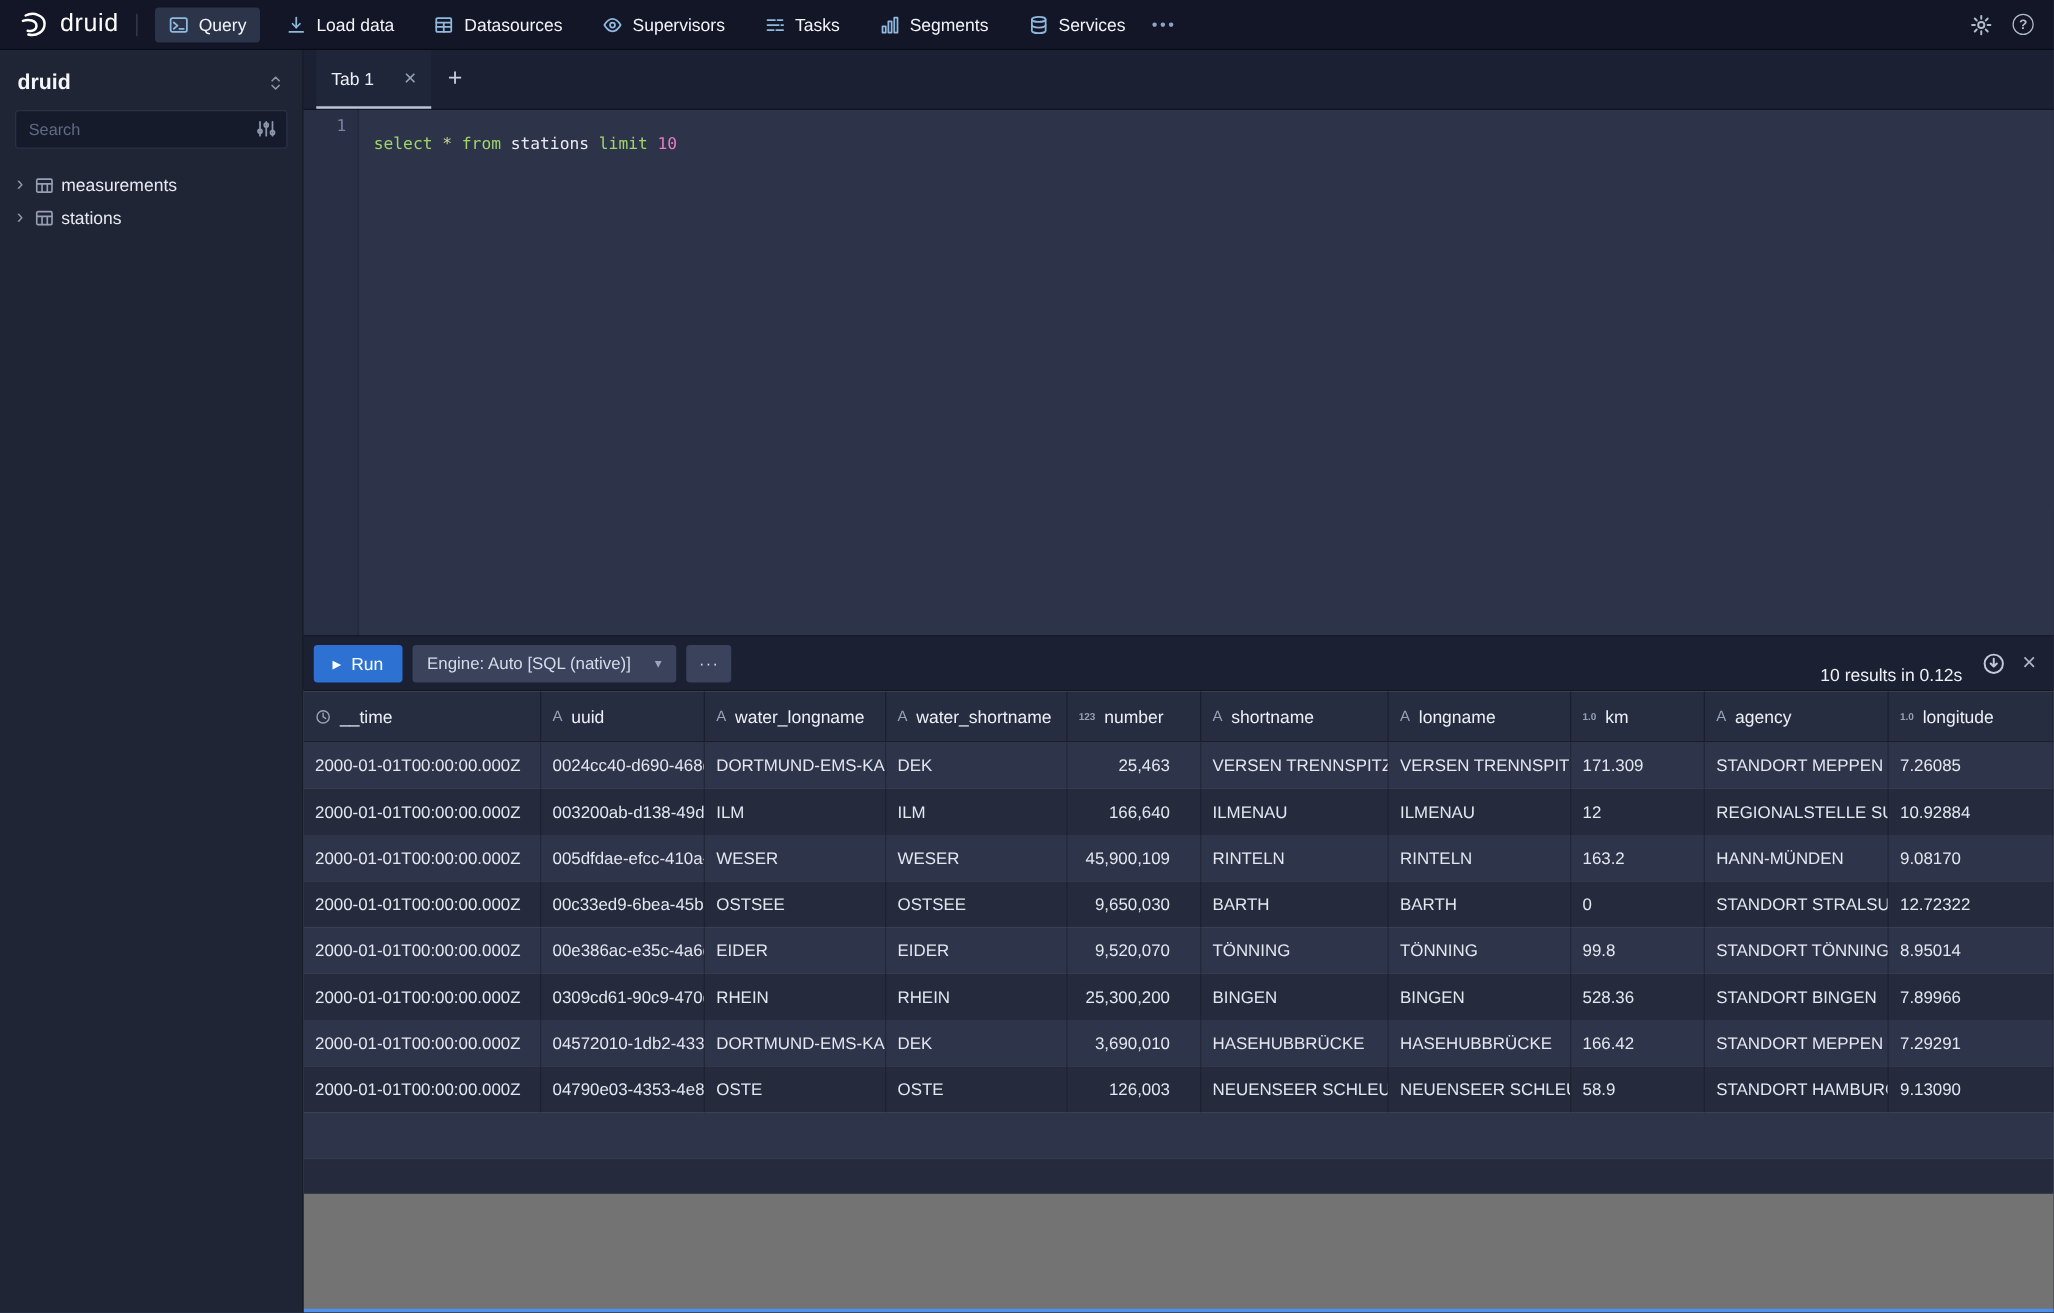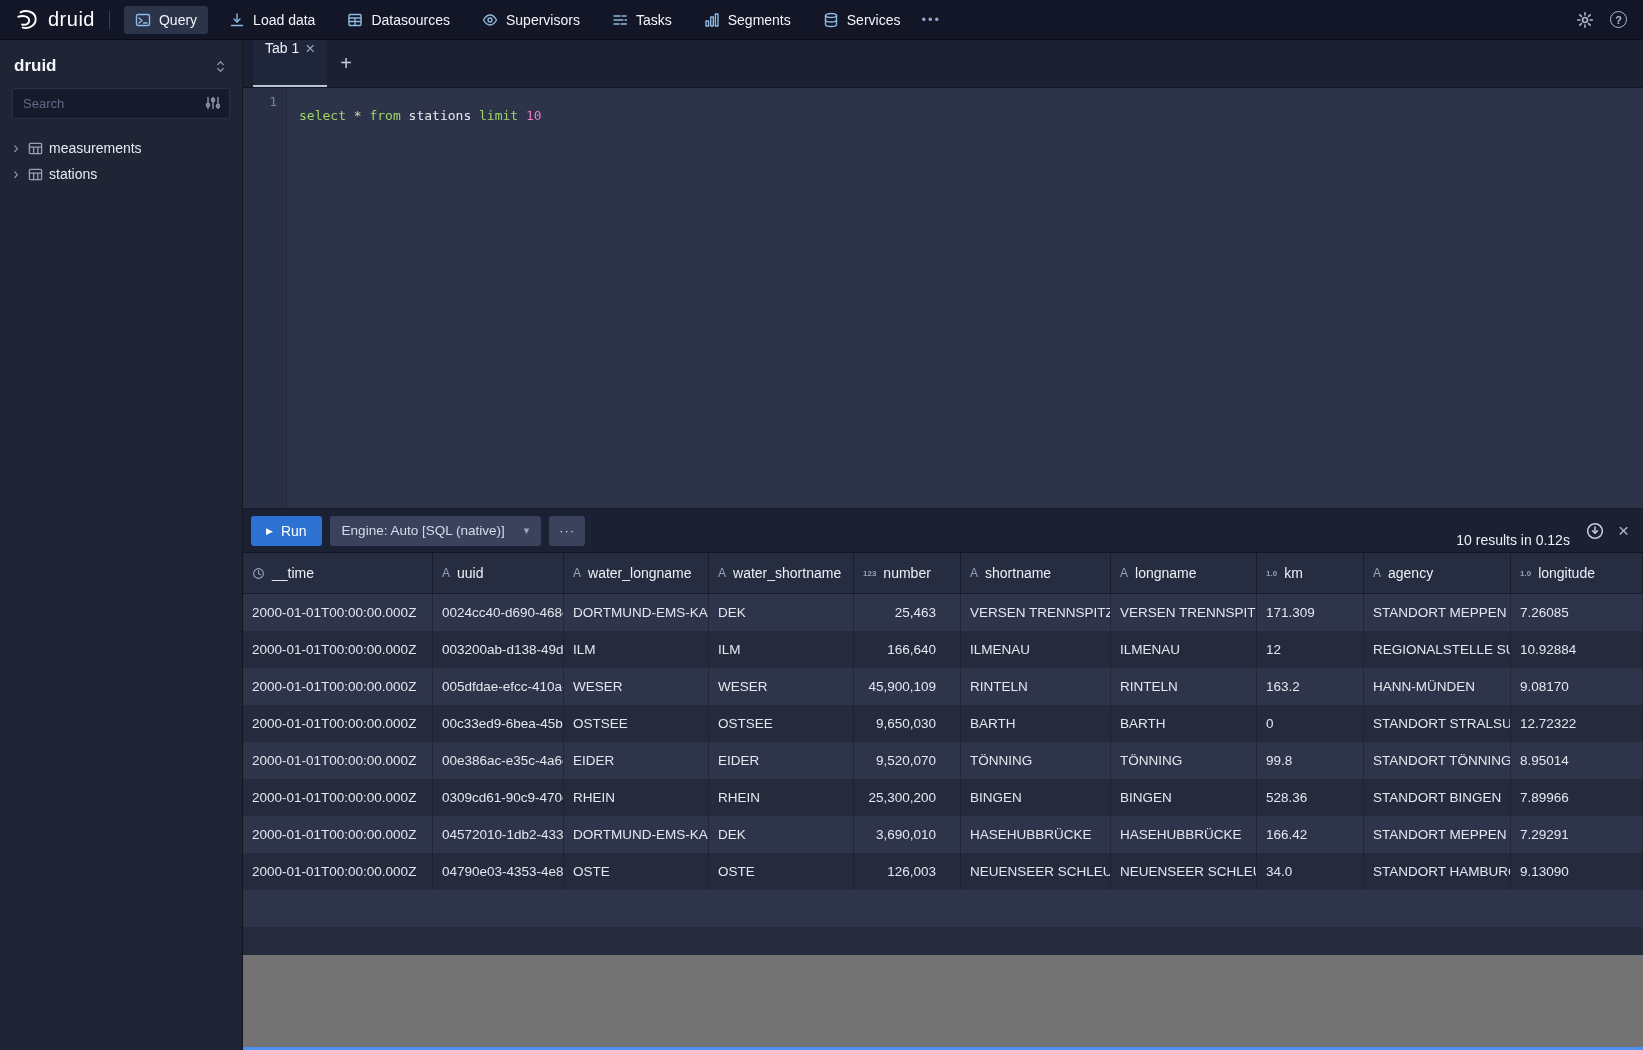--- a/index.html
+++ b/index.html
@@ -39,21 +39,21 @@
   .sliders-icon { position:absolute; right:9px; top:7px; width:16px; height:16px; color:#8d97ac; cursor:pointer; }
   .tree { padding:4px 0; }
   .tree-item { display:flex; align-items:center; gap:6px; padding:5px 10px; cursor:pointer; color:#e7eaf2; }
   .chev { color:#8d97ac; font-size:16px; line-height:1; width:12px; text-align:center; }
   .tree-table-icon { width:15px; height:15px; color:#95a0b6; }
 
   
   .main { flex:1; display:flex; flex-direction:column; min-width:0; background:#2d3348; }
 
   .tabstrip { height:48px; flex:none; background:#1b2032; border-bottom:1px solid #12161f; display:flex; align-items:stretch; padding-left:10px; }
-  .tab { display:flex; align-items:flex-start; gap:6px; padding:0 12px; color:#eef1f7; cursor:pointer; }
+  .tab { display:flex; align-items:center; gap:24px; padding:0 12px; color:#eef1f7; cursor:pointer; }
   .tab.active { border-bottom:2px solid #bac3d6; background:#20263a; }
   .tab-close { color:#97a1b6; font-size:17px; line-height:1; }
   .tab-plus { display:flex; align-items:center; padding:0 13px; color:#c6cdde; font-size:20px; cursor:pointer; }
 
   .editor { flex:1; display:flex; background:#2d3348; overflow:hidden; }
   .gutter { width:44px; flex:none; background:#292f44; border-right:1px solid #222738; color:#7b84a3; font-family:"DejaVu Sans Mono", monospace; font-size:13px; text-align:right; padding:6px 9px 0 0; }
   .code { flex:1; font-family:"DejaVu Sans Mono", monospace; font-size:13px; line-height:19px; padding:6px 0 0 12px; white-space:pre; color:#e8ebf3; overflow:hidden;margin-top:12px; }
   .tk-keyword { color:#9fd46a; }
   .tk-operator { color:#d8d89a; }
   .tk-number { color:#e87cc5; }
@@ -404,21 +404,21 @@
             <div class="td">7.29291</div>
           </div>
           <div class="tr grid-row even">
             <div class="td">2000-01-01T00:00:00.000Z</div>
             <div class="td">04790e03-4353-4e80-be</div>
             <div class="td">OSTE</div>
             <div class="td">OSTE</div>
             <div class="td right">126,003</div>
             <div class="td">NEUENSEER SCHLEUSEN</div>
             <div class="td">NEUENSEER SCHLEUSEN</div>
-            <div class="td">34.0</div>
+            <div class="td">58.9</div>
             <div class="td">STANDORT HAMBURG</div>
             <div class="td">9.13090</div>
           </div>
         </div>
       <div class="filler-light"></div>
       <div class="filler-dark"></div>
       <div class="hscroll"></div>
     </div>
 
   </main>

